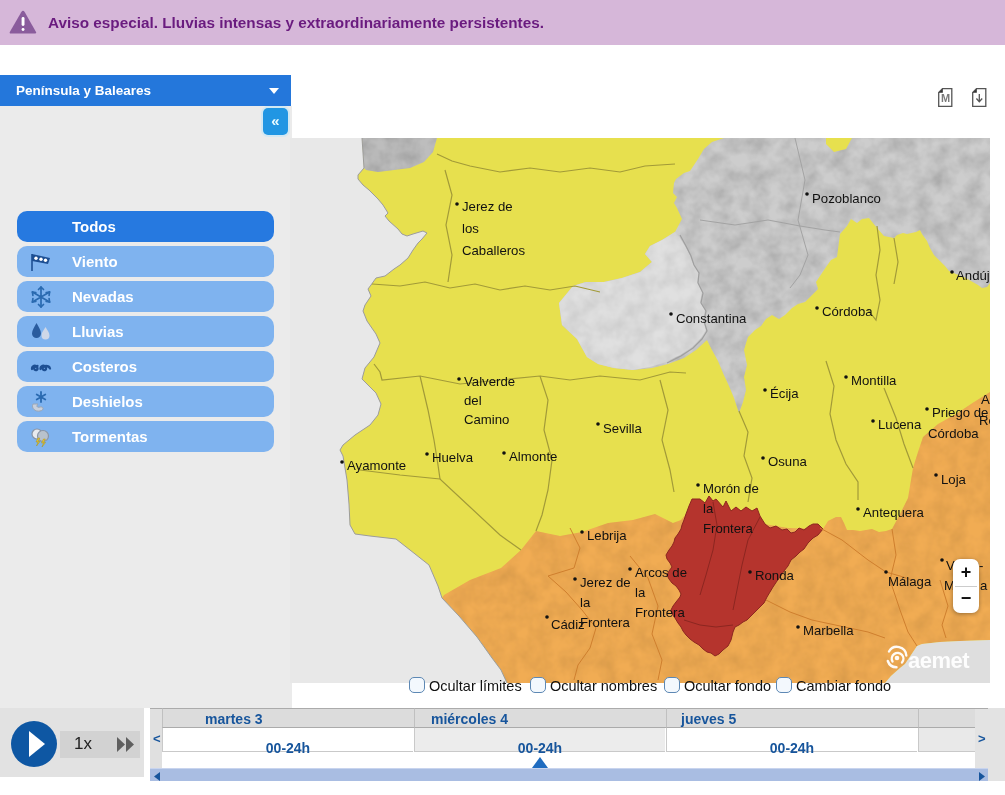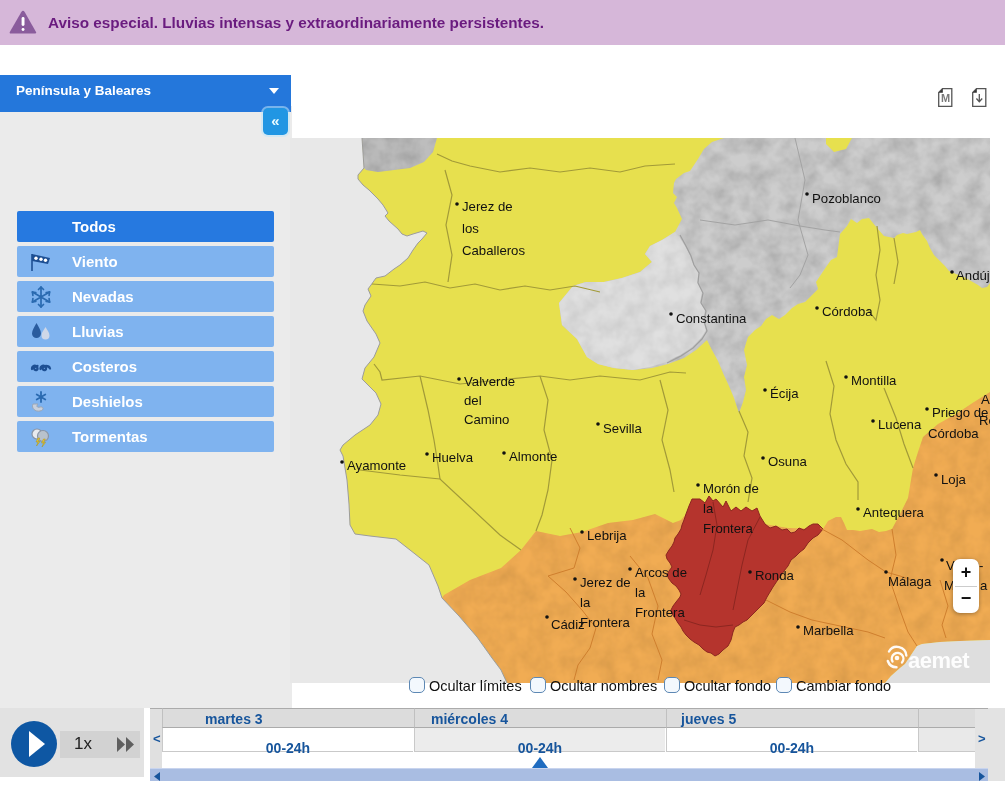--- a/index.html
+++ b/index.html
@@ -4,26 +4,26 @@
 <style>
 * { margin:0; padding:0; box-sizing:border-box; }
 html,body { width:1005px; height:795px; background:#fff; font-family:"Liberation Sans",sans-serif; overflow:hidden; }
 #page { position:relative; width:1005px; height:795px; background:#fff; }
 .abs { position:absolute; }
 
 #banner { left:0; top:0; width:1005px; height:45px; background:#d6b7d9; }
 #banner .txt { position:absolute; left:48px; top:14px; font-size:15.3px; font-weight:bold; color:#6a1b7f; }
 
 #sidegray { left:0; top:106px; width:292px; height:602px; background:#ebebeb; }
-#sidehead { left:0; top:75px; width:291px; height:37px; background:#2477db; color:#fff; font-size:13.5px; font-weight:bold; line-height:31px; padding-left:16px; }
+#sidehead { left:0; top:75px; width:291px; height:31px; background:#2477db; color:#fff; font-size:13.5px; font-weight:bold; line-height:31px; padding-left:16px; }
 #sidehead .car { position:absolute; right:12px; top:13px; width:0; height:0; border-left:5px solid transparent; border-right:5px solid transparent; border-top:6px solid #fff; }
 #collapse { left:263px; top:108px; width:25px; height:27px; background:#2196e3; border-radius:5px; color:#e8fbff; font-size:15px; font-weight:bold; text-align:center; line-height:26px; box-shadow:0 0 0 2px rgba(190,230,250,0.55); }
 #resumen { left:17px; top:166px; width:258px; height:30px; background:#2679e0; border-radius:2px; color:#fff; font-size:13.5px; font-weight:bold; line-height:30px; padding-left:14px; }
 #resumen .car { position:absolute; right:14px; top:12px; width:0; height:0; border-left:5px solid transparent; border-right:5px solid transparent; border-top:6px solid #fff; }
-.mrow { position:absolute; left:17px; width:257px; height:31px; border-radius:2px; color:#fff; font-size:15px; font-weight:bold; line-height:31px; }
+.mrow { position:absolute; left:17px; width:257px; height:31px; border-radius:10px; color:#fff; font-size:15px; font-weight:bold; line-height:31px; }
 .mrow .lbl { position:absolute; left:55px; top:0; }
 .mrow .ic { position:absolute; left:12px; top:4px; width:24px; height:24px; }
 
 #map { left:290px; top:118px; width:700px; height:545px; overflow:hidden;margin-top:20px; }
 
 .ticon { top:88px; width:15px; height:19px; }
 
 #zoomctl { left:953px; top:559px; width:26px; height:54px; background:#fff; border-radius:7px; box-shadow:0 1px 4px rgba(0,0,0,0.35); }
 #zoomctl .zline { position:absolute; left:2px; right:2px; top:27px; height:1px; background:#ccc; }
 #zoomctl .zp { position:absolute; width:100%; text-align:center; font-size:18px; font-weight:bold; color:#111; }

